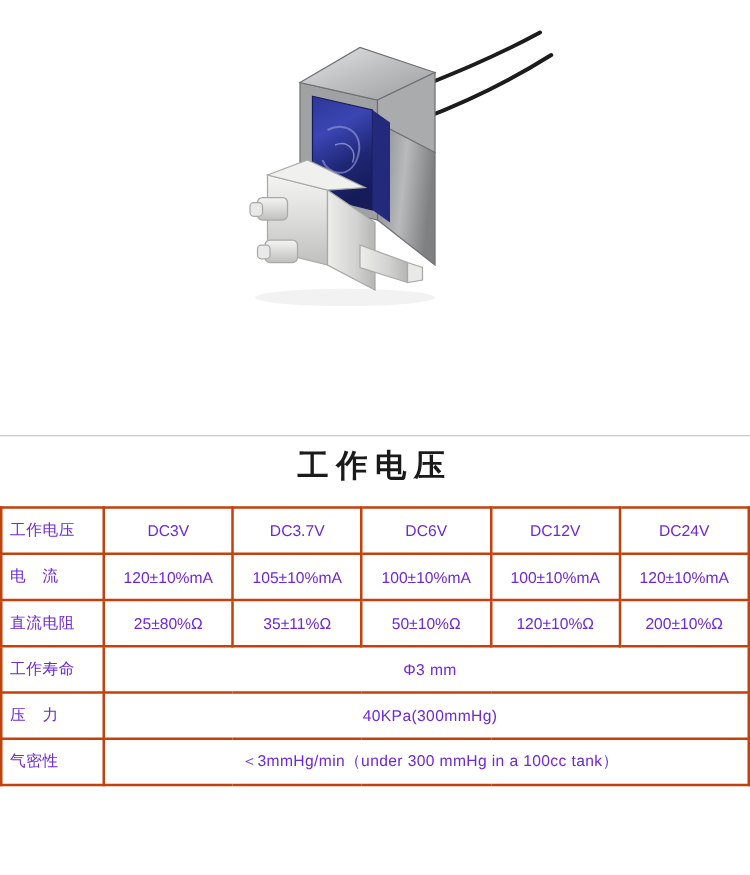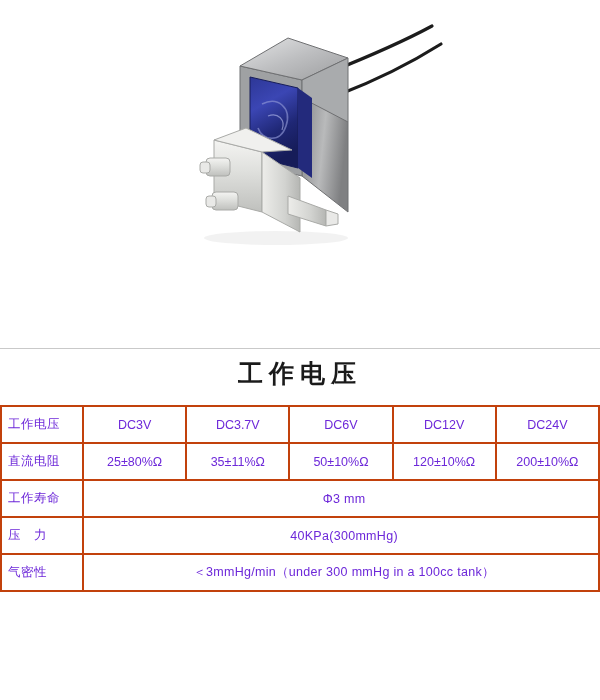--- a/index.html
+++ b/index.html
@@ -180,20 +180,28 @@
     <tbody>
       <tr class="header-row">
         <td class="label">工作电压</td>
         <td>DC3V</td>
         <td>DC3.7V</td>
         <td>DC6V</td>
         <td>DC12V</td>
         <td>DC24V</td>
       </tr>
       <tr>
+        <td class="label">电　流</td>
+        <td>120±10%mA</td>
+        <td>105±10%mA</td>
+        <td>100±10%mA</td>
+        <td>100±10%mA</td>
+        <td>120±10%mA</td>
+      </tr>
+      <tr>
         <td class="label">直流电阻</td>
         <td>25±80%Ω</td>
         <td>35±11%Ω</td>
         <td>50±10%Ω</td>
         <td>120±10%Ω</td>
         <td>200±10%Ω</td>
       </tr>
       <tr>
         <td class="label">工作寿命</td>
         <td class="wide" colspan="5">Φ3 mm</td>

